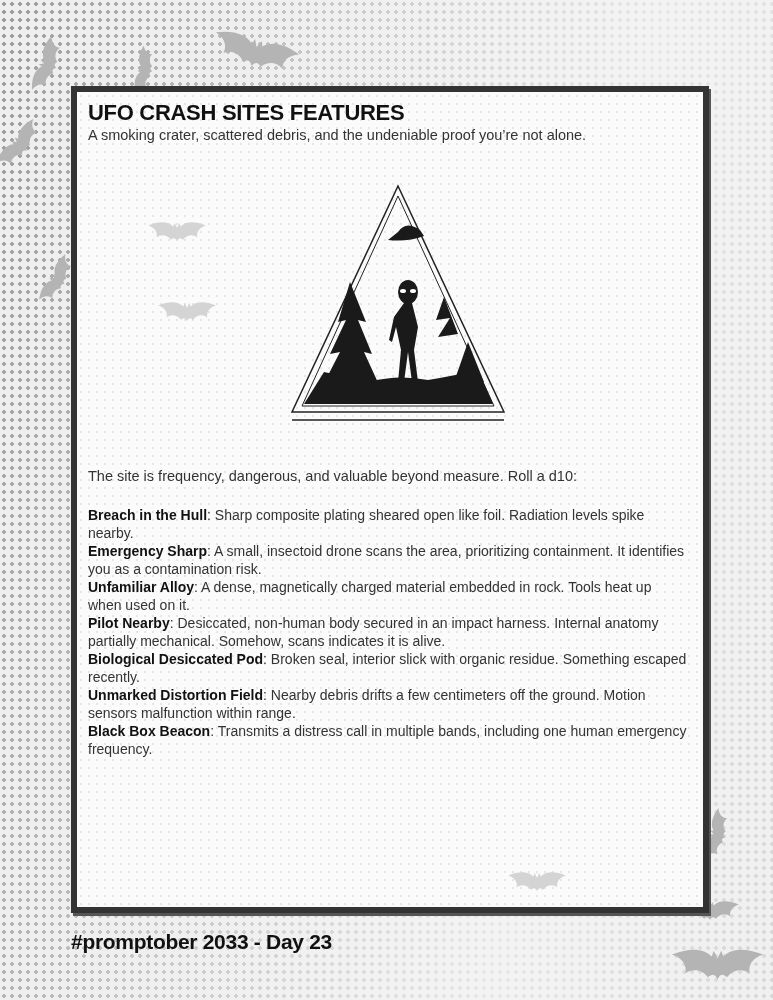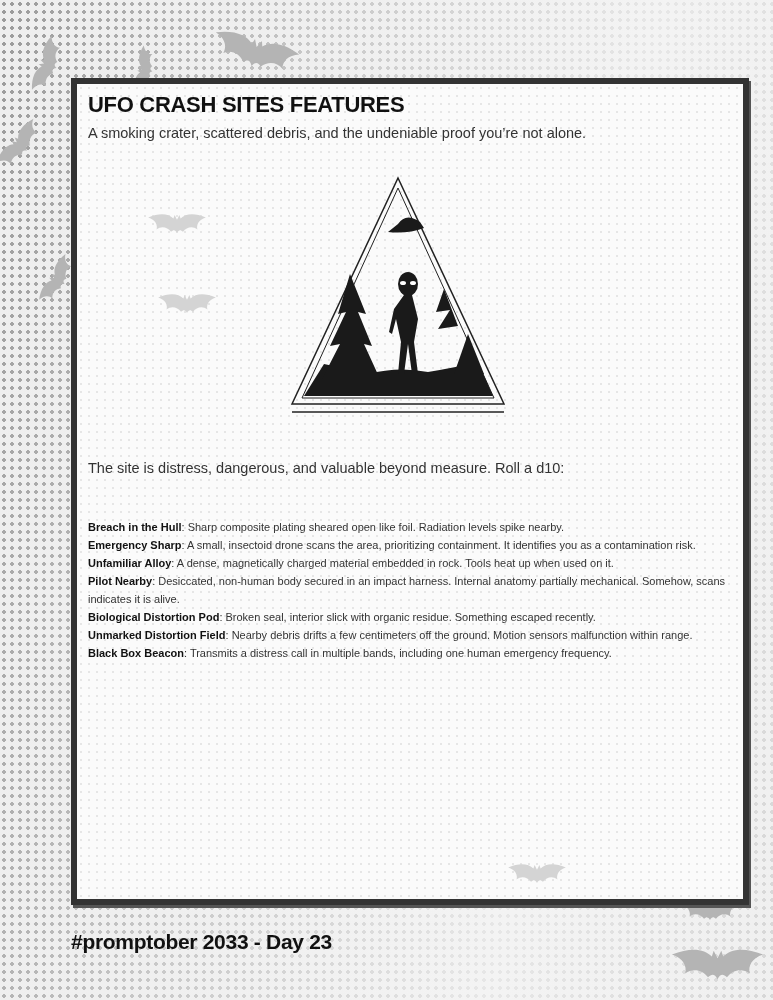--- a/index.html
+++ b/index.html
@@ -12,36 +12,35 @@
     font-family:"Liberation Sans", sans-serif;
   }
   .fade {
     position:absolute; inset:0;
     background: linear-gradient(100deg, rgba(238,238,238,0) 0%, rgba(240,240,240,0.55) 35%, rgba(244,244,244,0.85) 70%, rgba(240,240,240,0.7) 100%);
     pointer-events:none;
   }
   .bat { position:absolute; fill:#b4b4b4; }
   .bat.light { fill:#d4d4d4; }
   .card {
-    position:absolute; left:71px; top:78px; width:626px; height:815px;
+    position:absolute; left:71px; top:86px; width:626px; height:815px;
     background-color:#fbfbfb;
     background-image: radial-gradient(circle, #e6e6e6 0.9px, transparent 1.1px);
     background-size:8px 8px;
     border:6px solid #333333;
     box-shadow: 2px 3px 0 #555;
-    padding-left: 40px;
   }
   .card-inner { position:absolute; left:11px; top:8px; right:12px; }
   .title {
     font-weight:bold; font-size:22px; color:#111; letter-spacing:-0.3px; line-height:25px;
   }
-  .subtitle { font-size:14.5px; color:#333; line-height:18px; margin-top:7px; }
+  .subtitle { font-size:14.5px; color:#333; line-height:18px; margin-top:1px; }
   .illustration { position:absolute; left:211px; top:90px; width:220px; height:240px; }
   .intro { position:absolute; left:11px; top:376px; right:12px; font-size:14.5px; color:#333; }
-  .list { position:absolute; left:11px; top:414px; right:16px; font-size:11px; color:#333; line-height:18px;margin-top:20px; }
+  .list { position:absolute; left:11px; top:414px; right:16px; font-size:14px; color:#333; line-height:18px; }
   .item { margin:0; }
   .item .term { font-weight:bold; color:#111; }
   .footer {
     position:absolute; left:71px; top:930px;
     font-size:21px; font-weight:bold; color:#111; letter-spacing:-0.3px;
   }
 </style>
 </head>
 <body>
 
@@ -101,26 +100,26 @@
     <path d="M180,160 L166,200 L196,200 Z" fill="#1a1a1a"></path>
 
     <path d="M110,50 Q118,38 132,48 L136,54 Q120,60 100,58 Z" fill="#1a1a1a"></path>
 
     <ellipse cx="120" cy="110" rx="10" ry="12" fill="#1a1a1a"></ellipse>
     <ellipse cx="115" cy="109" rx="3" ry="2" fill="#fff"></ellipse>
     <ellipse cx="125" cy="109" rx="3" ry="2" fill="#fff"></ellipse>
     <path d="M116,121 L124,121 L130,145 L126,168 L130,200 L124,200 L120,170 L116,200 L110,200 L113,168 L108,145 L104,160 L101,158 L106,135 Z" fill="#1a1a1a"></path>
   </svg>
 
-  <div class="intro">The site is distress, dangerous, and valuable beyond measure. Roll a d10:</div>
+  <div class="intro">The site is frequency, dangerous, and valuable beyond measure. Roll a d10:</div>
 
   <div class="list">
     <p class="item"><span class="term">Breach in the Hull</span><span>: Sharp composite plating sheared open like foil. Radiation levels spike nearby.</span></p>
     <p class="item"><span class="term">Emergency Sharp</span><span>: A small, insectoid drone scans the area, prioritizing containment. It identifies you as a contamination risk.</span></p>
     <p class="item"><span class="term">Unfamiliar Alloy</span><span>: A dense, magnetically charged material embedded in rock. Tools heat up when used on it.</span></p>
     <p class="item"><span class="term">Pilot Nearby</span><span>: Desiccated, non-human body secured in an impact harness. Internal anatomy partially mechanical. Somehow, scans indicates it is alive.</span></p>
-    <p class="item"><span class="term">Biological Distortion Pod</span><span>: Broken seal, interior slick with organic residue. Something escaped recently.</span></p>
+    <p class="item"><span class="term">Biological Desiccated Pod</span><span>: Broken seal, interior slick with organic residue. Something escaped recently.</span></p>
     <p class="item"><span class="term">Unmarked Distortion Field</span><span>: Nearby debris drifts a few centimeters off the ground. Motion sensors malfunction within range.</span></p>
     <p class="item"><span class="term">Black Box Beacon</span><span>: Transmits a distress call in multiple bands, including one human emergency frequency.</span></p>
   </div>
 </div>
 
 <div class="footer">#promptober 2033 - Day 23</div>
 
 </body></html>

